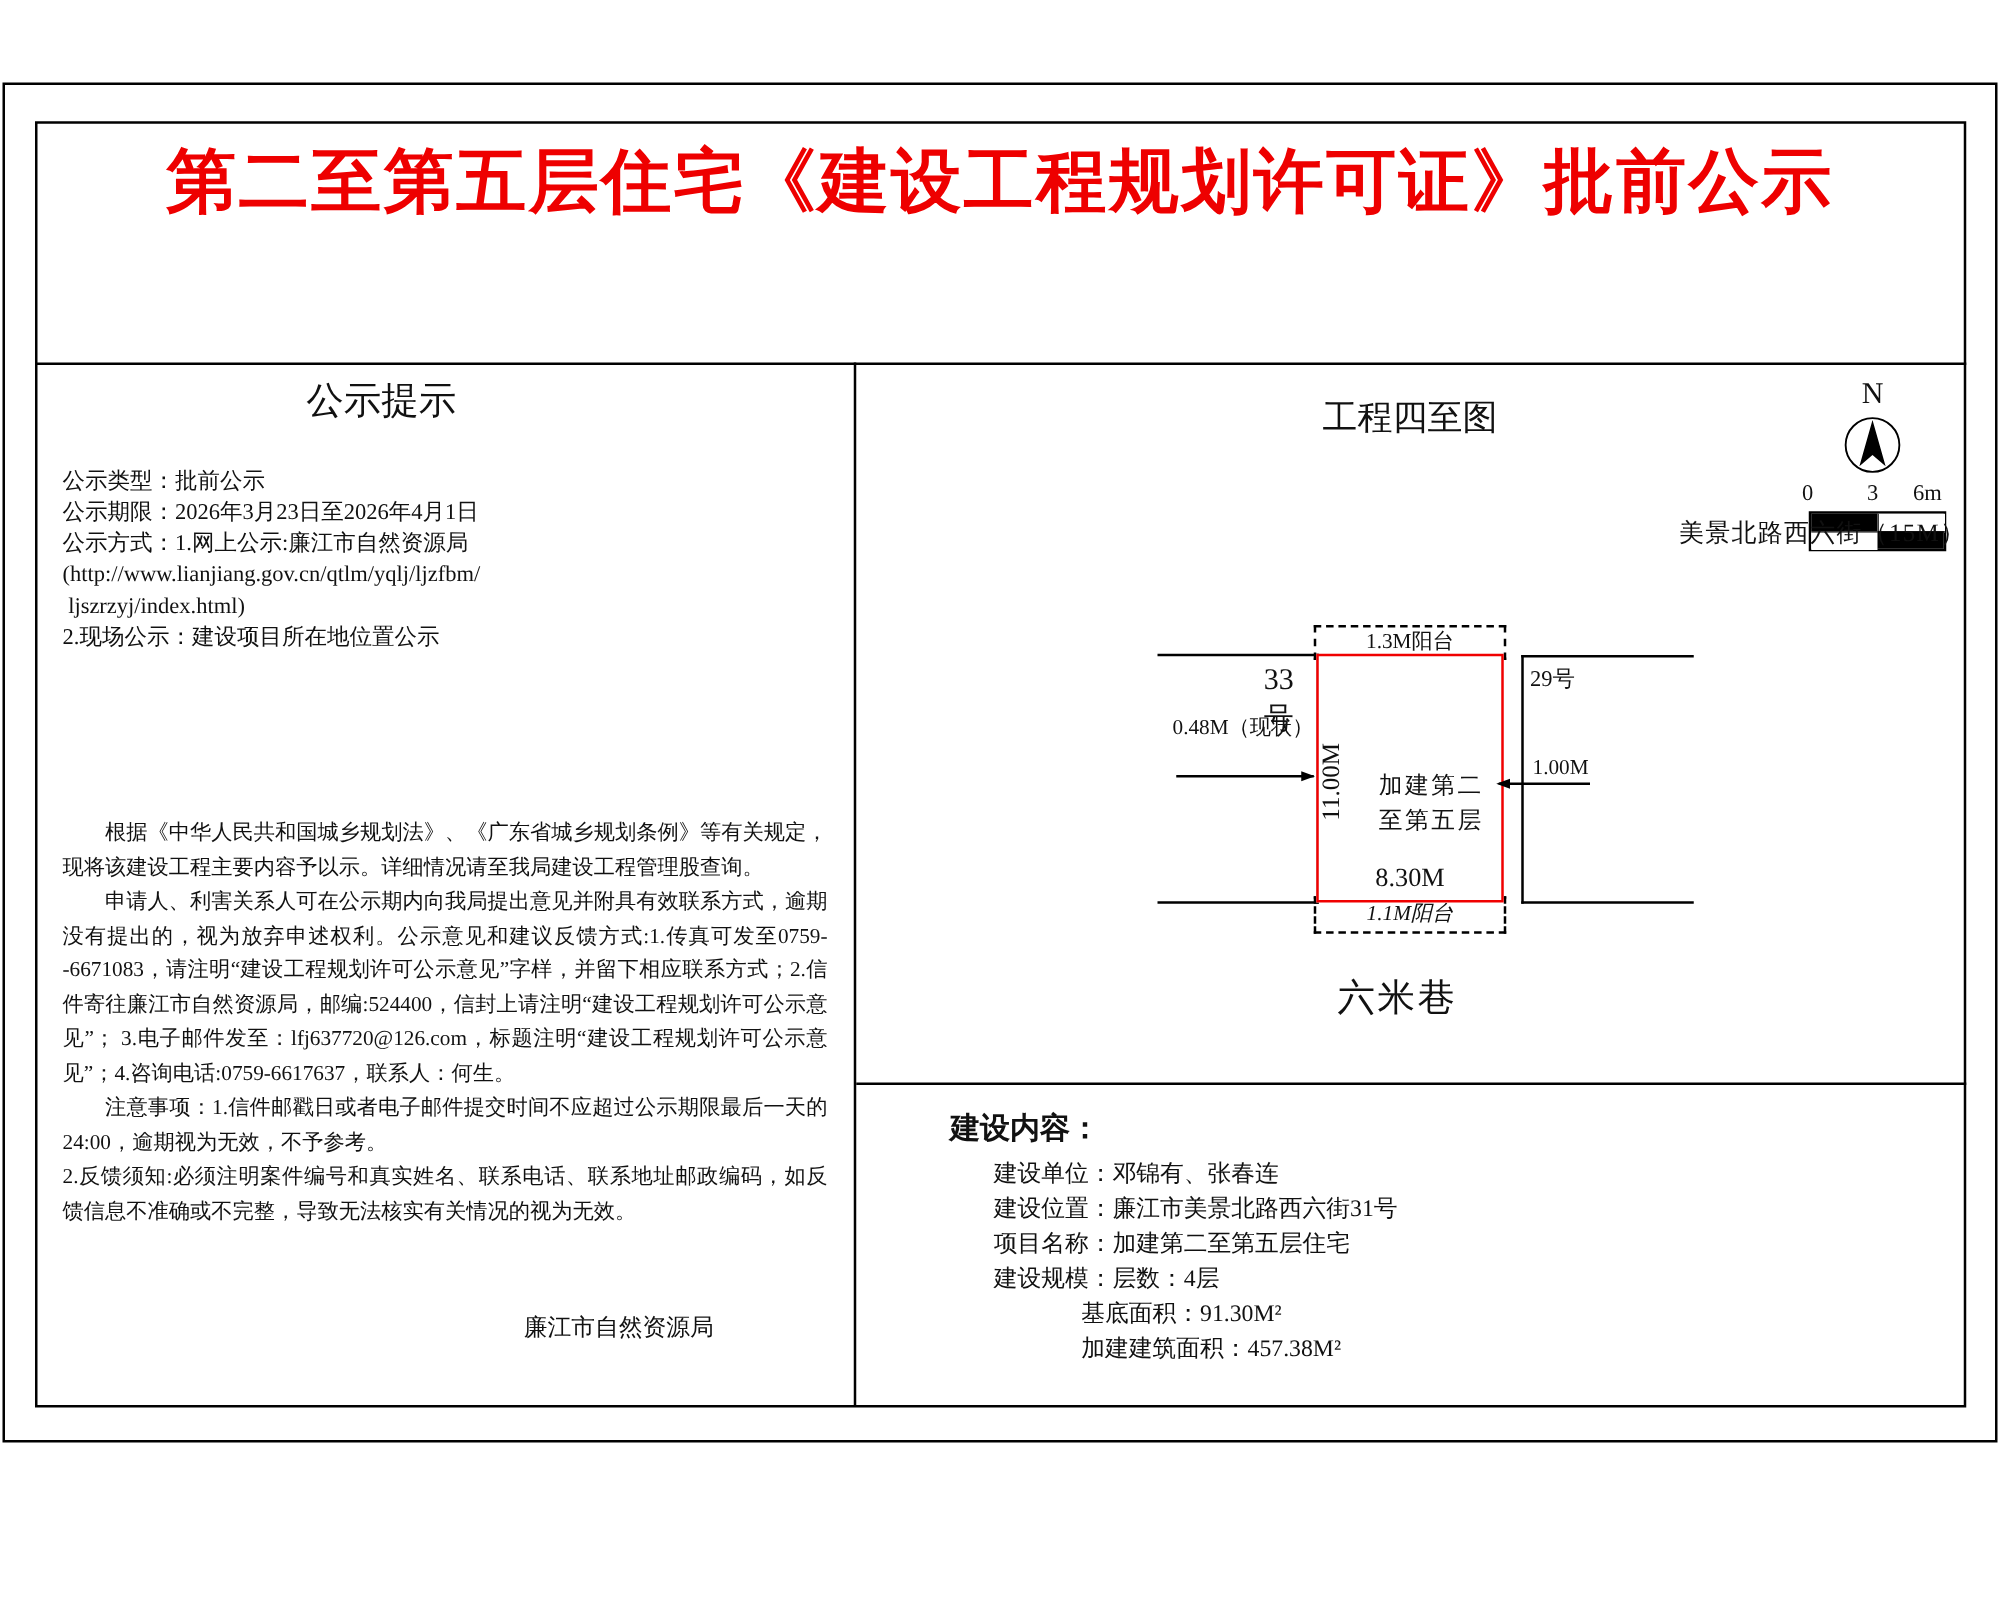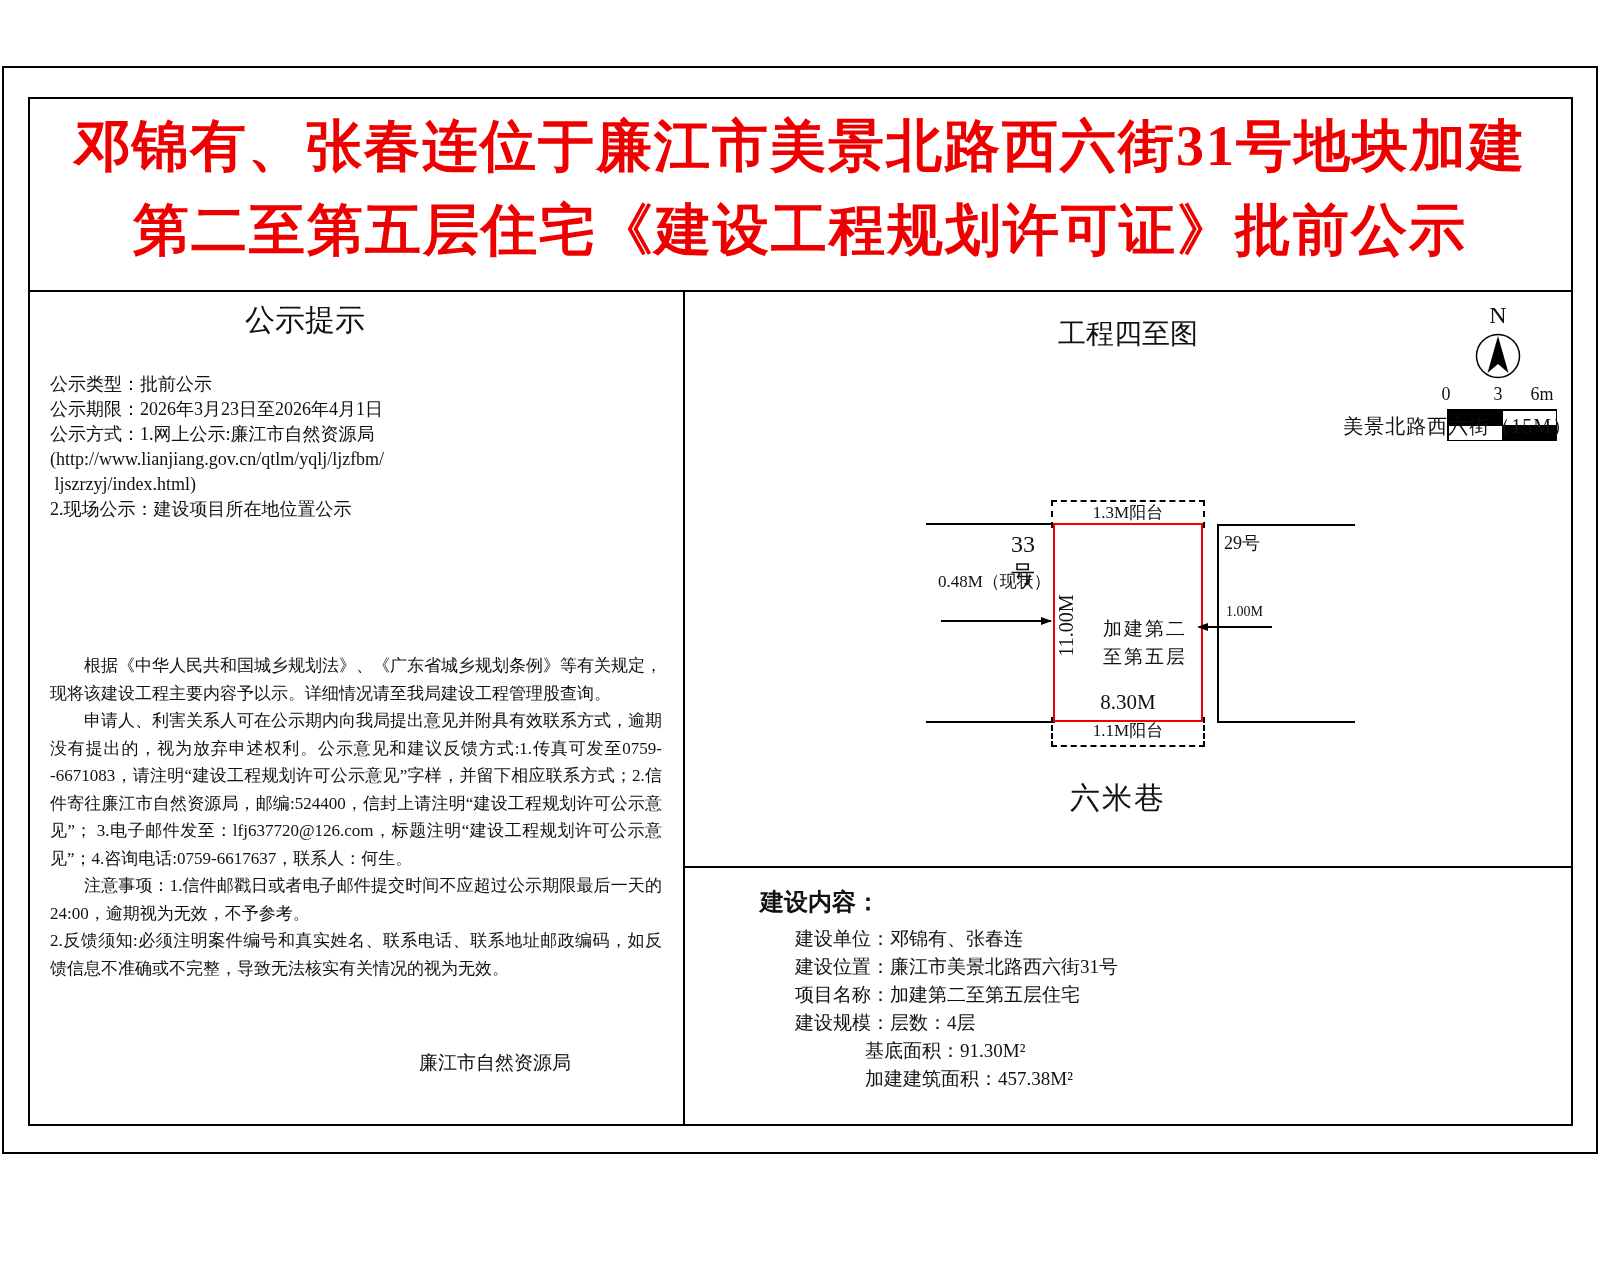--- a/index.html
+++ b/index.html
@@ -35,28 +35,28 @@
   .scalebar .cell{position:absolute;width:53px;height:14px;}
   .cell-tl{left:0;top:0;background:#000;}
   .cell-tr{left:53px;top:0;background:#fff;border-left:1px solid #000;border-bottom:1px solid #000;}
   .cell-bl{left:0;top:14px;background:#fff;border-top:1px solid #000;}
   .cell-br{left:53px;top:14px;background:#000;}
   .street-label{left:683px;top:413px;width:890px;text-align:right;font-size:20px;letter-spacing:1px;}
   
   .bldg-left{left:926px;top:523px;width:127px;height:196px;border-top:2px solid #000;border-bottom:2px solid #000;border-right:2px solid #000;}
   .bldg-right{left:1217px;top:524px;width:136px;height:195px;border-top:2px solid #000;border-bottom:2px solid #000;border-left:2px solid #000;}
   .balcony-top{left:1051px;top:500px;width:150px;height:24px;border:2px dashed #000;text-align:center;font-size:17px;line-height:22px;}
-  .balcony-bottom{left:1051px;top:717px;width:150px;height:26px;border:2px dashed #000;text-align:center;font-size:17px;line-height:24px;}
+  .balcony-bottom{left:1051px;top:717px;width:150px;height:26px;border:2px dashed #000;text-align:center;font-size:17px;line-height:24px;font-style:italic;}
   .red-box{left:1053px;top:523px;width:146px;height:195px;border:2px solid #f00000;background:#fff;}
   .neighbor-left{left:1000px;top:531px;width:46px;text-align:center;font-size:24px;}
   .neighbor-right{left:1224px;top:531px;font-size:18px;}
   .dim-left-text{left:938px;top:570px;font-size:17px;text-align:center;}
   .dim-left-line{left:941px;top:620px;width:110px;height:2px;background:#000;}
   .arrow-right{left:1041px;top:617px;width:0;height:0;border-left:11px solid #000;border-top:4px solid transparent;border-bottom:4px solid transparent;}
-  .dim-right-text{left:1226px;top:604px;font-size:14px;}
+  .dim-right-text{left:1226px;top:604px;font-size:17px;}
   .dim-right-line{left:1199px;top:626px;width:73px;height:2px;background:#000;}
   .arrow-left{left:1197px;top:623px;width:0;height:0;border-right:11px solid #000;border-top:4px solid transparent;border-bottom:4px solid transparent;}
   .dim-height{left:1031px;top:614px;width:70px;text-align:center;font-size:20px;transform:rotate(-90deg);transform-origin:center;}
   .bldg-label{left:1085px;top:595px;width:120px;text-align:center;font-size:19px;line-height:28px;letter-spacing:2px;margin-top:20px;}
   .dim-width{left:1073px;top:690px;width:110px;text-align:center;font-size:21px;}
   .alley-label{left:683px;top:778px;width:870px;text-align:center;font-size:30px;letter-spacing:2px;}
   
   .construction-heading{left:760px;top:886px;font-size:24px;font-weight:bold;}
   .c-line{left:795px;font-size:19px;}
   .c0{top:926px;} .c1{top:954px;} .c2{top:982px;} .c3{top:1010px;}
@@ -65,21 +65,20 @@
 </style>
 </head>
 <body>
 
 <div class="page">
 
   <div class="abs outer-frame"></div>
   <div class="abs inner-frame"></div>
 
   <div class="abs title-block">
-    <div>邓锦有、张春连位于廉江市美景北路西六街31号地块加建</div>
     <div>第二至第五层住宅《建设工程规划许可证》批前公示</div>
   </div>
 
   <div class="abs divider-title"></div>
   <div class="abs divider-vertical"></div>
   <div class="abs divider-right"></div>
 
   <div class="abs left-heading">公示提示</div>
 
   <div class="abs info-block">

